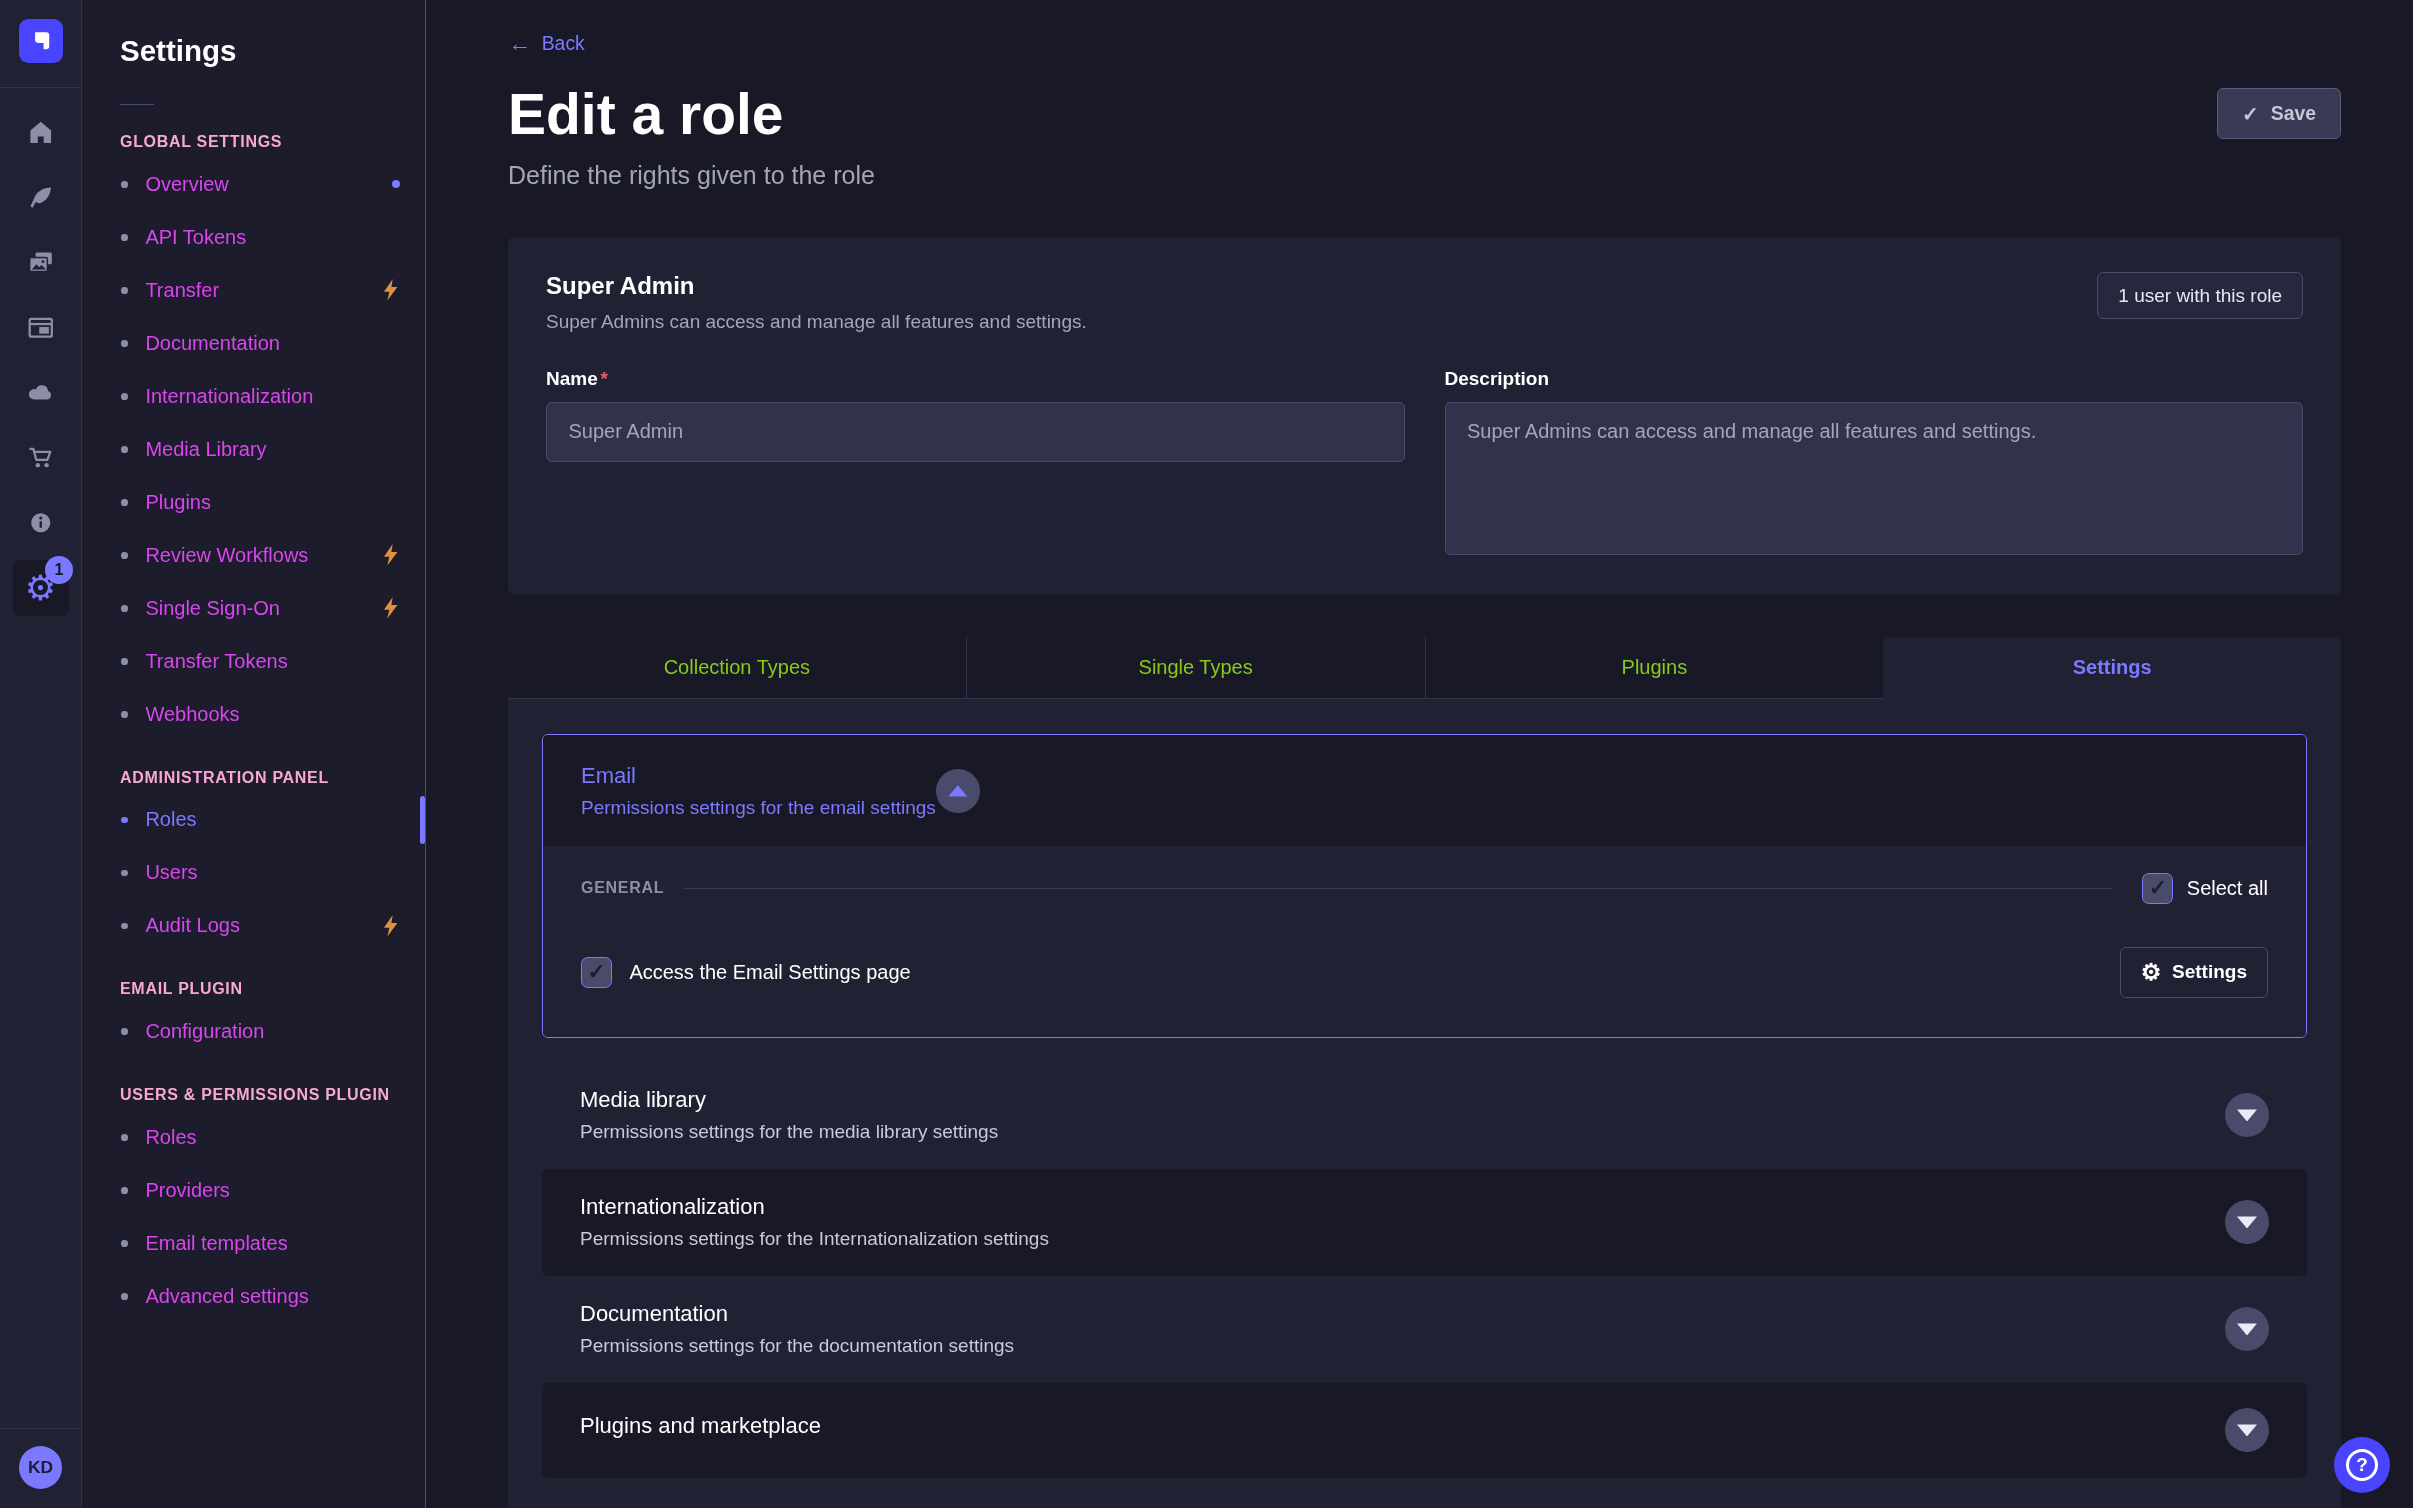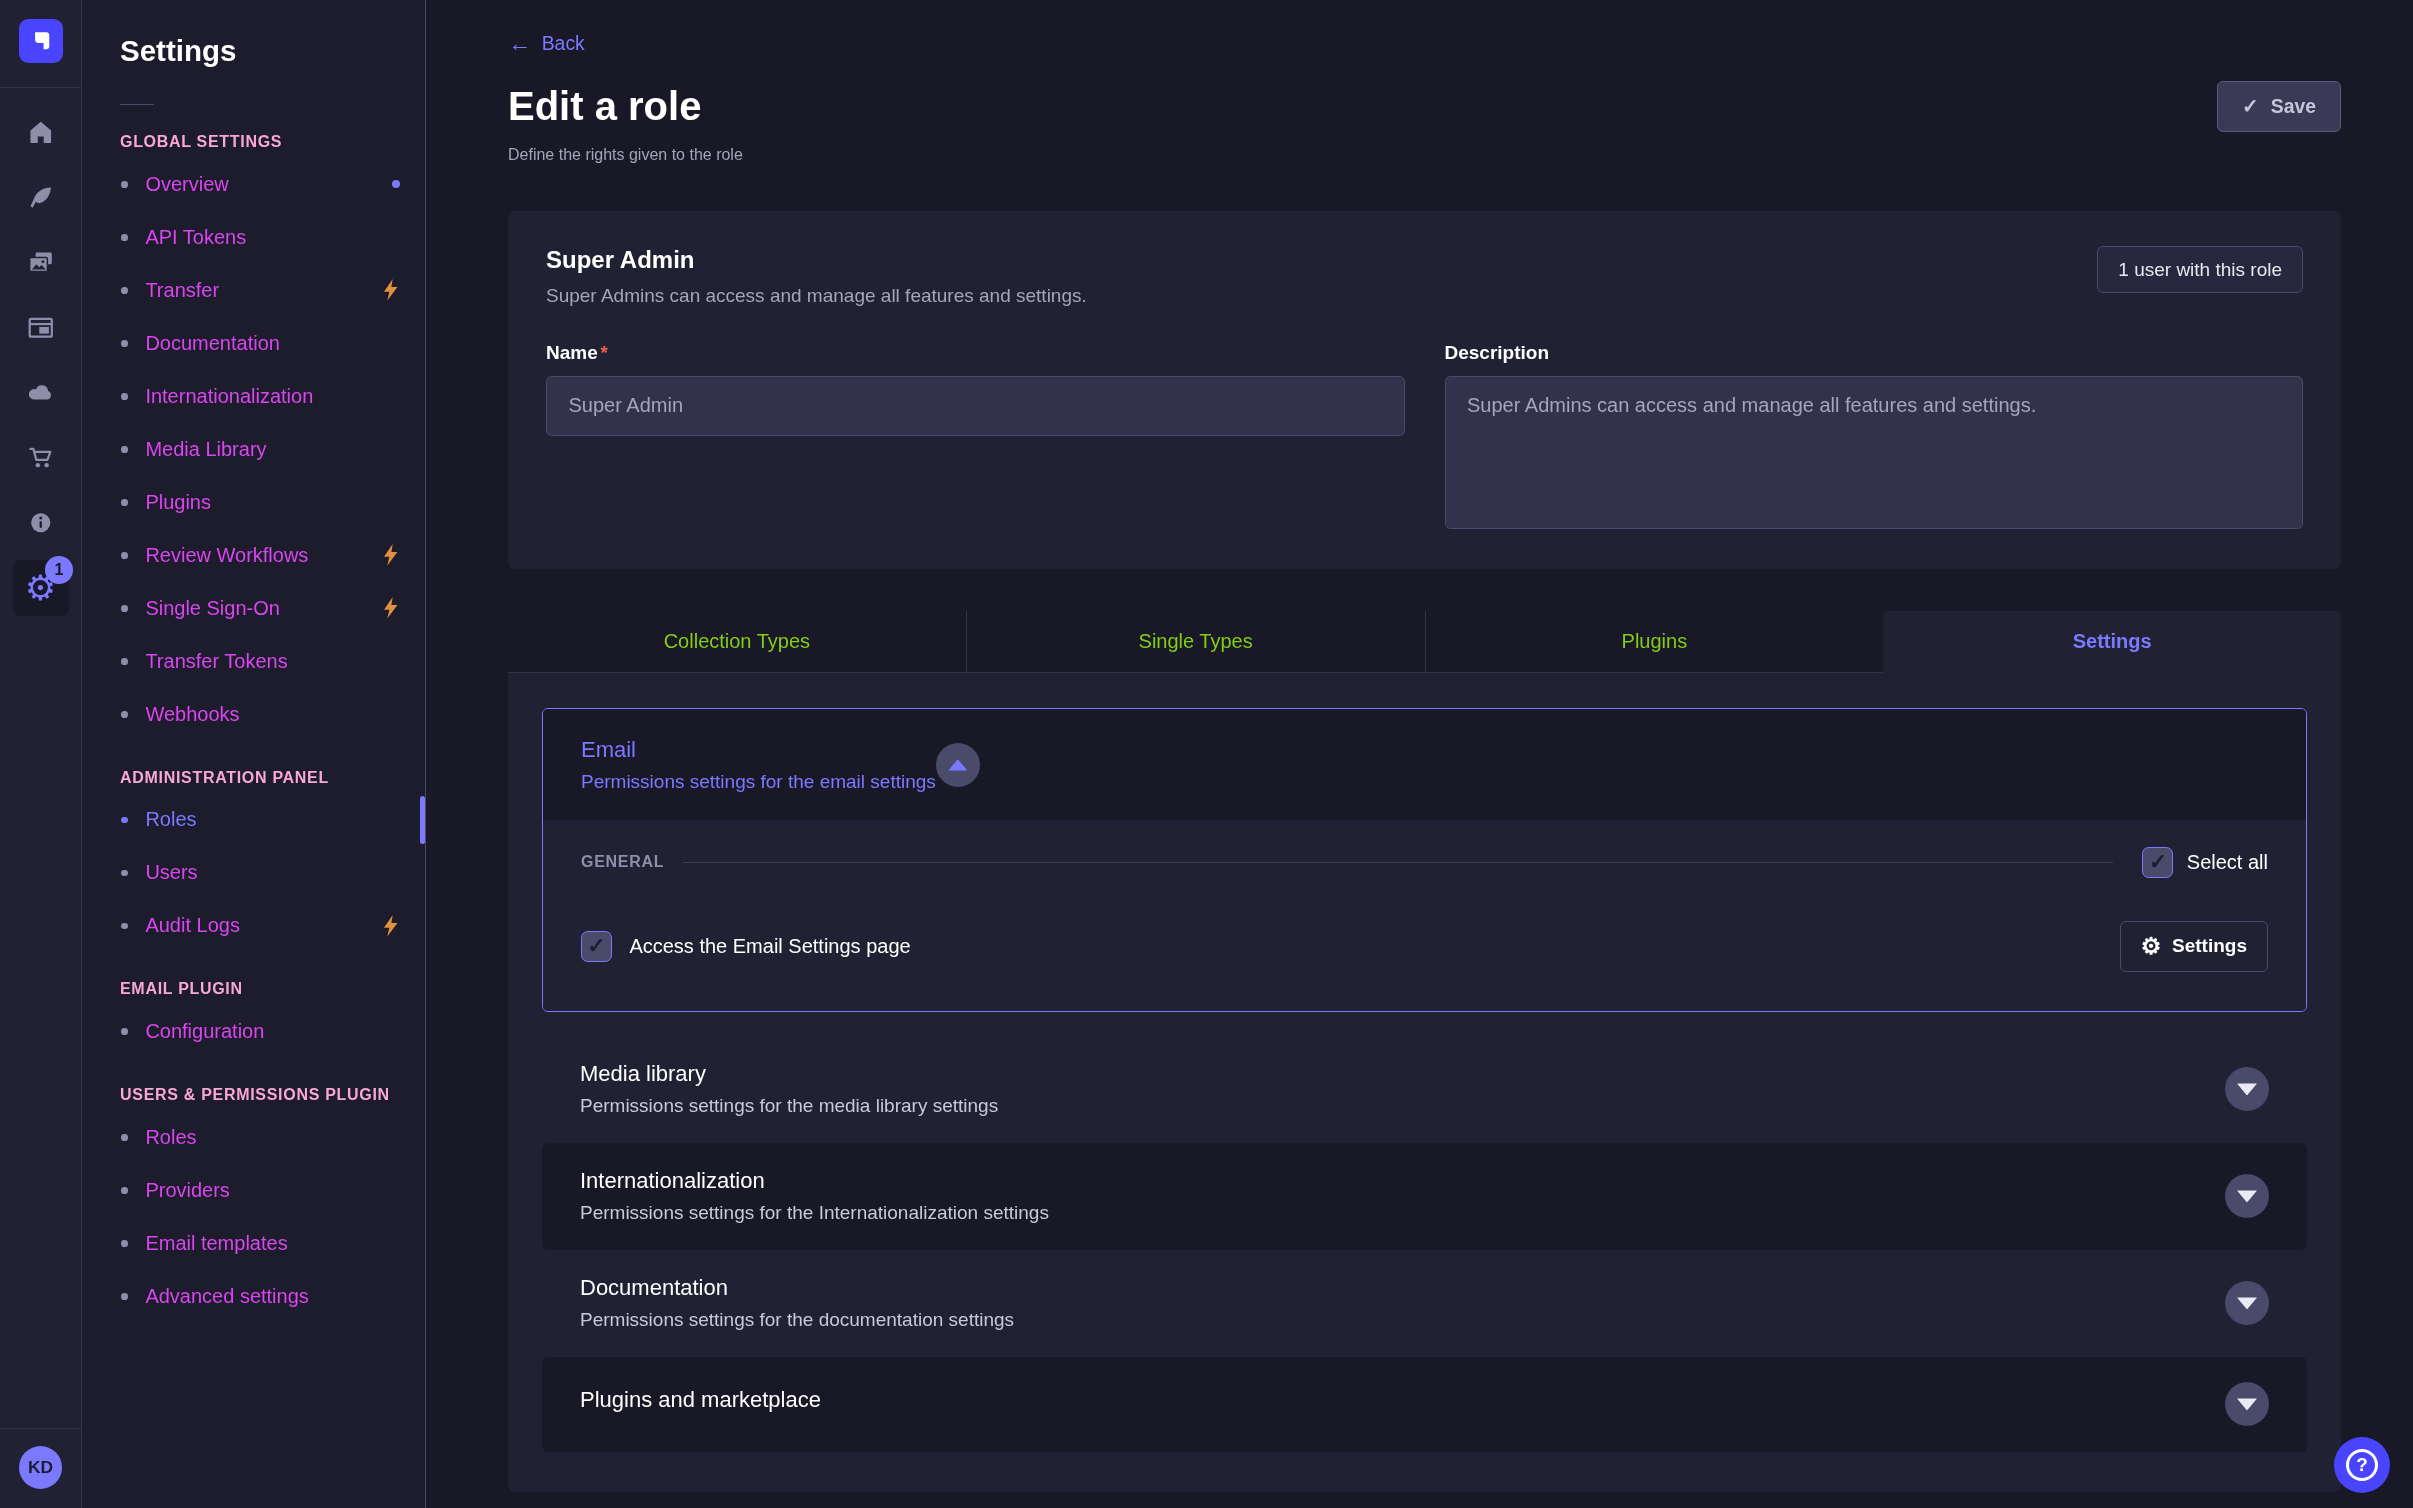--- a/index.html
+++ b/index.html
@@ -74,28 +74,28 @@
   .nav-right { margin-left:auto; margin-right:9.4px; display:flex; align-items:center; }
   .notif-dot { width:8px; height:8px; border-radius:50%; background:#7b79ff; }
   
   .main { flex:1; padding:32px 72px 0 82px; position:relative; }
   .back-link {
     display:inline-flex; align-items:center; gap:10.7px;
     color:#7b79ff; font-size:19.4px; cursor:pointer;
   }
   .back-arrow { font-size:23px; line-height:1; }
   .title-row { display:flex; align-items:center; justify-content:space-between; margin-top:25.5px; }
-  .page-title { font-size:40px; font-weight:700; color:#fff; }
+  .page-title { font-size:57px; font-weight:700; color:#fff; }
   .save-btn {
     display:flex; align-items:center; gap:12px; height:51px; padding:0 24px;
     background:#3a3a57; border:0.7px solid #5a5a7a; border-radius:6px;
     color:#c6c6d8; font-size:19.4px; font-weight:600; cursor:pointer;
   }
   .save-check { font-size:20px; }
-  .page-subtitle { margin-top:14.7px; font-size:16px; color:#a5a5ba; }
+  .page-subtitle { margin-top:14.7px; font-size:25px; color:#a5a5ba; }
   
   .role-card {
     margin-top:47px; background:#212134; border-radius:6.7px; padding:35px 38px 38px;
   }
   .role-card-top { display:flex; justify-content:space-between; align-items:flex-start; }
   .role-card-title { font-size:24px; font-weight:700; color:#fff; }
   .role-card-sub { margin-top:10.7px; font-size:19px; color:#a5a5ba; }
   .users-btn {
     height:47px; padding:0 20px; display:flex; align-items:center;
     background:#27273d; border:0.7px solid #4a4a6a; border-radius:6px;

